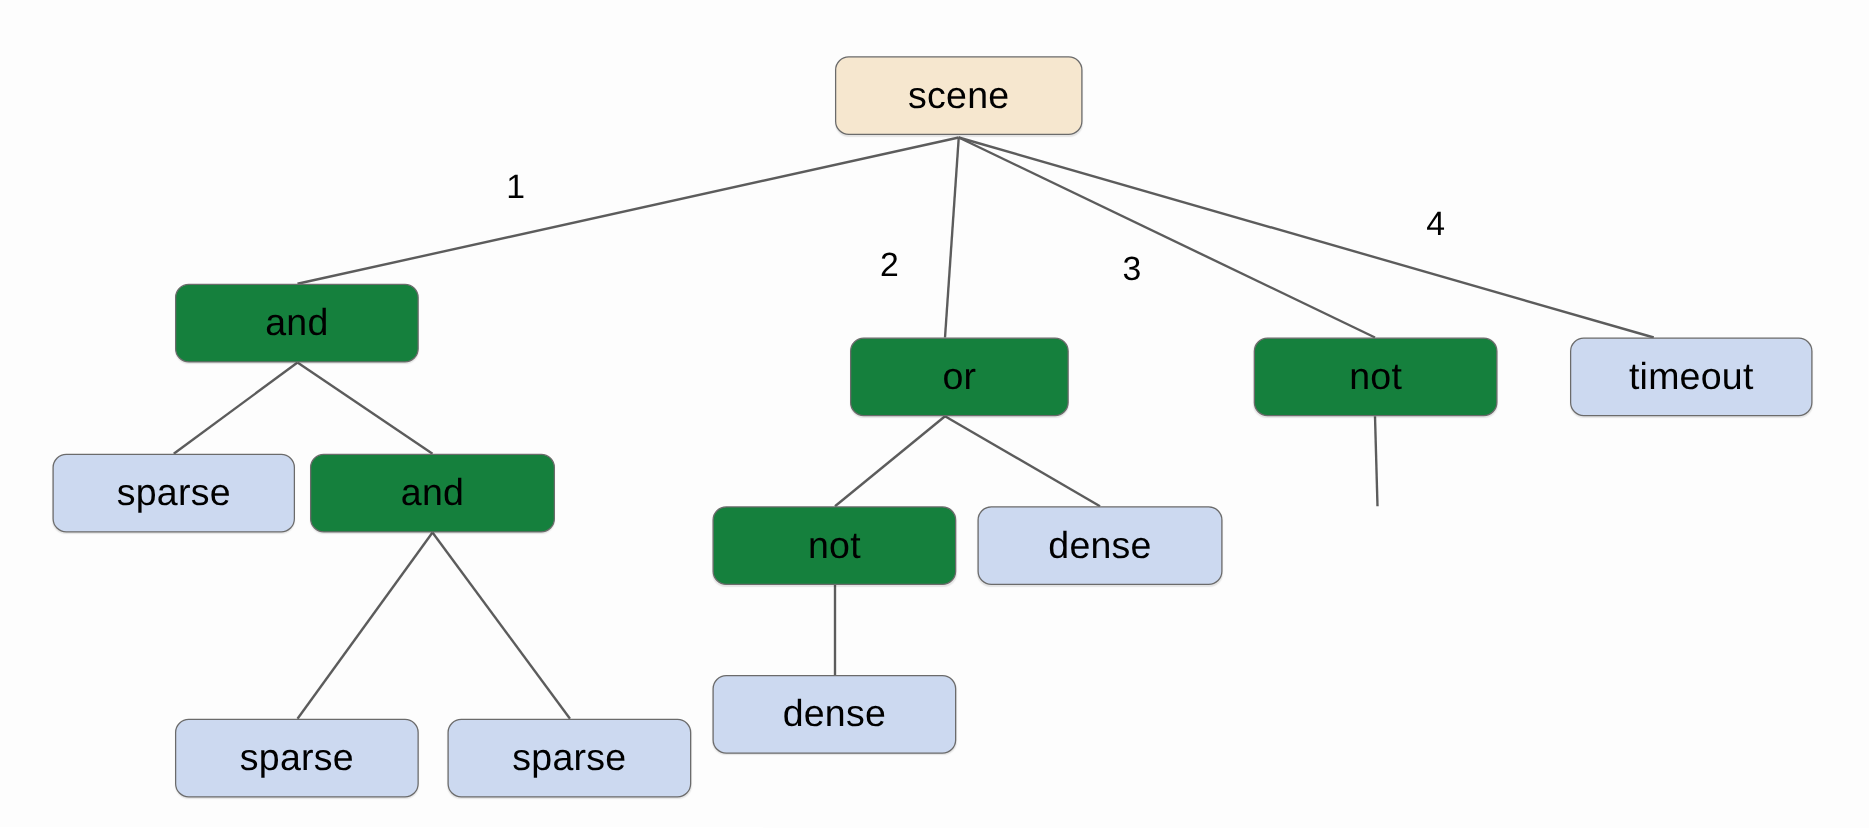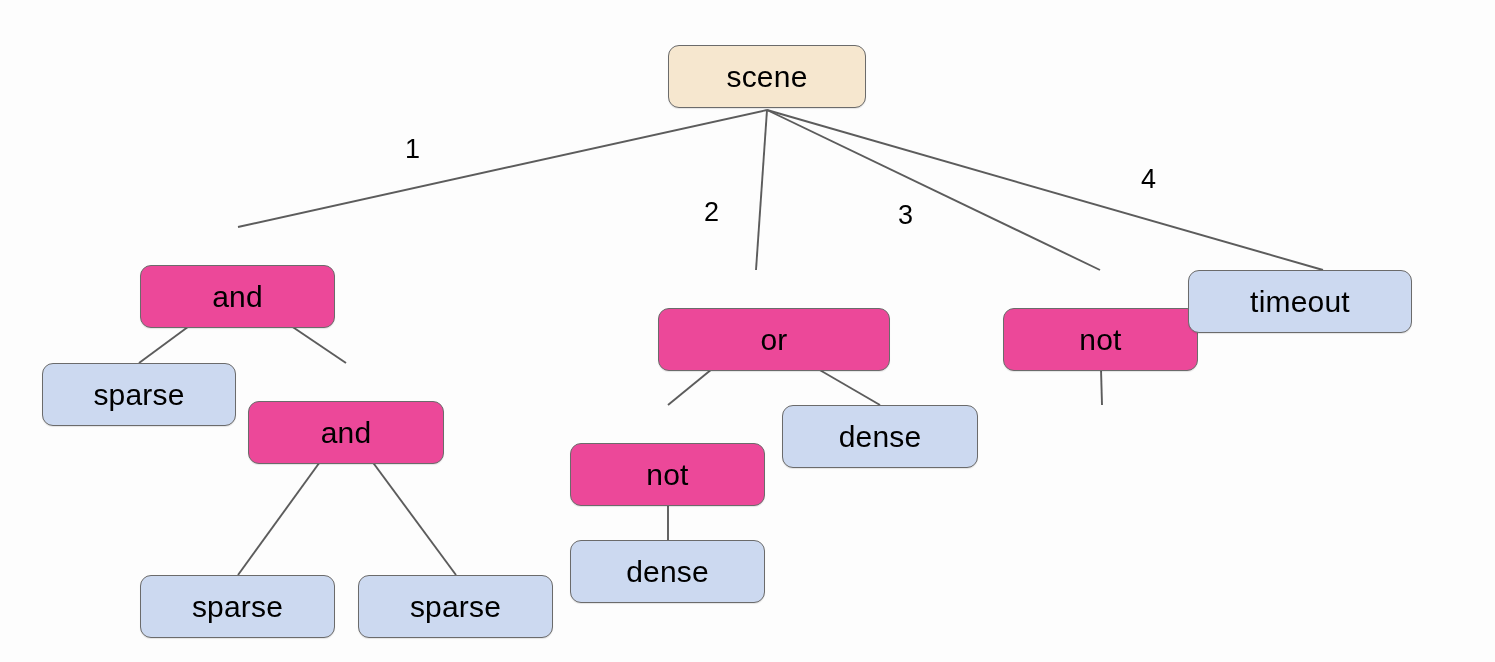--- a/index.html
+++ b/index.html
@@ -32,21 +32,21 @@
     display: flex;
     align-items: center;
     justify-content: center;
     font-size: 30px;
     color: #000000;
     letter-spacing: 0.2px;
     box-shadow: 0 1px 1px rgba(0,0,0,0.10);
     z-index: 2;
   }
   .node.root  { background: #f6e7cf; }
-  .node.op    { background: #ec4899; margin-top: 38px; }
+  .node.op    { background: #15803d; }
   .node.leaf  { background: #ccd9f0; }
   .edge-label {
     position: absolute;
     font-size: 27px;
     color: #000000;
     z-index: 3;
     line-height: 1;
   }
 </style>
 </head>
@@ -66,27 +66,27 @@
       <line x1="756" y1="333" x2="880" y2="405" stroke="#5c5c5c" stroke-width="1.9"></line>
       <line x1="668" y1="468" x2="668" y2="540" stroke="#5c5c5c" stroke-width="1.9"></line>
       <line x1="1100" y1="333" x2="1102" y2="405" stroke="#5c5c5c" stroke-width="1.9"></line>
     </svg>
 <div class="node root" style="left: 668px; top: 45px; width: 198px; height: 63px;">
       <span>scene</span>
     </div>
     <div class="node op" style="left: 140px; top: 227px; width: 195px; height: 63px;">
       <span>and</span>
     </div>
-    <div class="node op" style="left: 658px; top: 270px; width: 232px; height: 63px;">
+    <div class="node op" style="left: 680px; top: 270px; width: 175px; height: 63px;">
       <span>or</span>
     </div>
     <div class="node op" style="left: 1003px; top: 270px; width: 195px; height: 63px;">
       <span>not</span>
     </div>
-    <div class="node leaf" style="left: 1188px; top: 270px; width: 224px; height: 63px;">
+    <div class="node leaf" style="left: 1256px; top: 270px; width: 194px; height: 63px;">
       <span>timeout</span>
     </div>
     <div class="node leaf" style="left: 42px; top: 363px; width: 194px; height: 63px;">
       <span>sparse</span>
     </div>
     <div class="node op" style="left: 248px; top: 363px; width: 196px; height: 63px;">
       <span>and</span>
     </div>
     <div class="node op" style="left: 570px; top: 405px; width: 195px; height: 63px;">
       <span>not</span>

